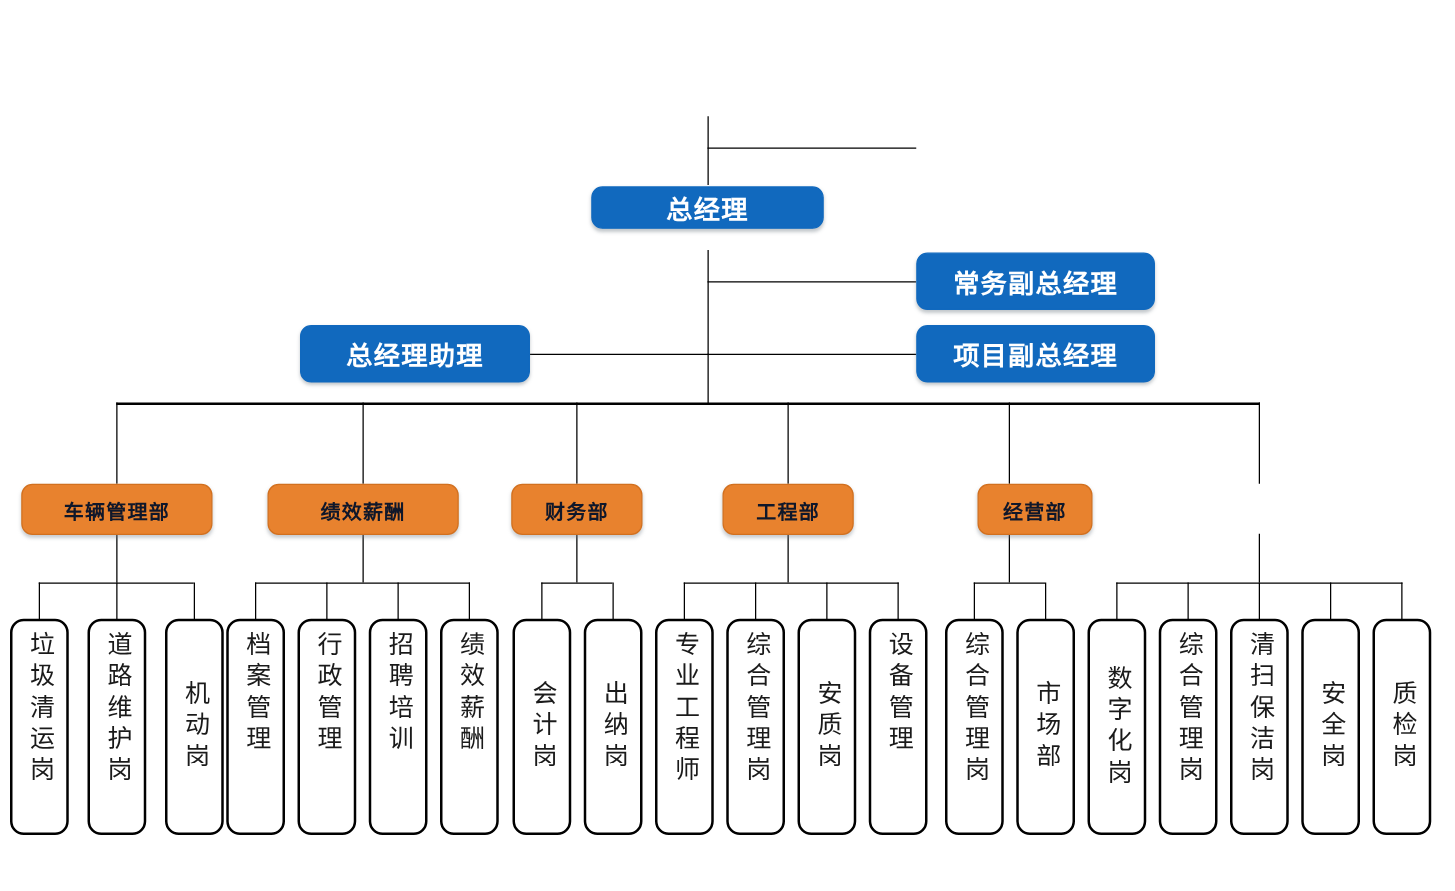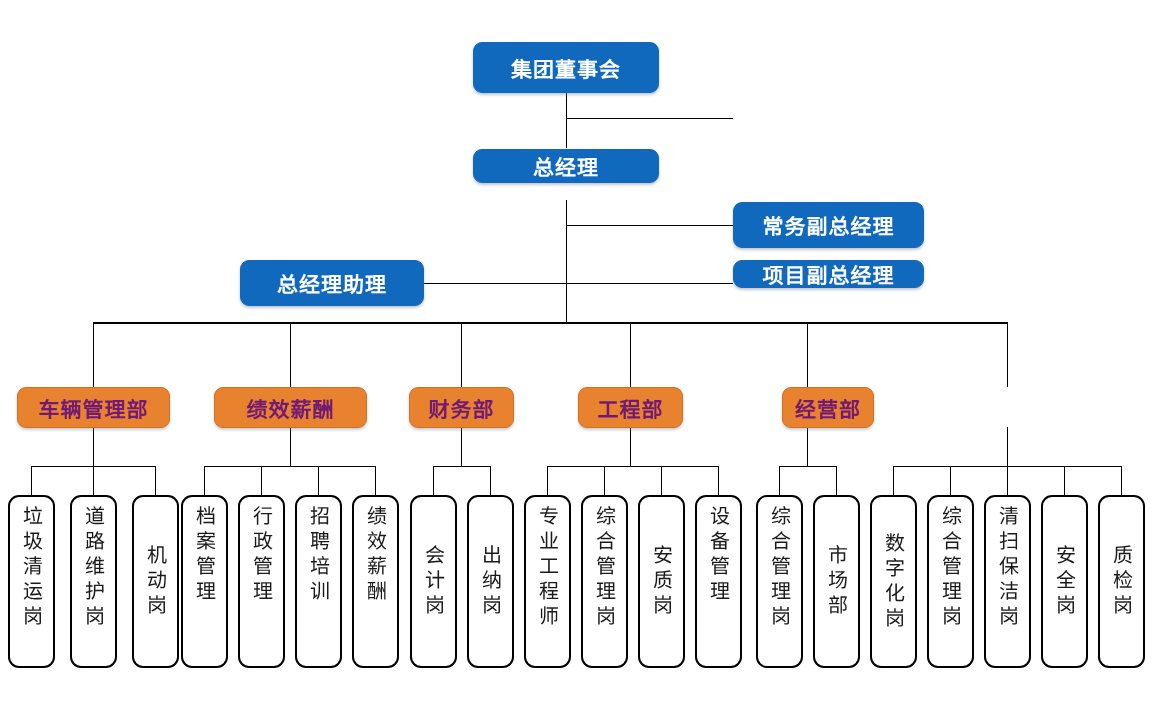--- a/index.html
+++ b/index.html
@@ -43,22 +43,22 @@
     color: #ffffff;
     font-size: 21px;
     font-weight: bold;
     letter-spacing: 1px;
     box-shadow: 0 2px 3px rgba(120,130,140,0.45);
   }
   .node-orange {
     background: #E8822E;
     border: 1.5px solid #D2701F;
     border-radius: 9px;
-    color: #701a75;
-    font-size: 21px;
+    color: #0f172a;
+    font-size: 16px;
     font-weight: bold;
     letter-spacing: 1px;
     box-shadow: 0 2px 3px rgba(120,130,140,0.40);
   }
   .node-leaf {
     background: #ffffff;
     border: 2px solid #000000;
     border-radius: 11px;
     color: #1a1a1a;
     font-size: 20px;
@@ -128,28 +128,27 @@
   <div class="line line-v" style="left:836px; top:466px; height:30px;"></div>
 
   <div class="line line-v" style="left:1007px; top:427px; height:39px;"></div>
   <div class="line line-h" style="left:893px; top:466px; width:229px;"></div>
   <div class="line line-v" style="left:893px;  top:466px; height:30px;"></div>
   <div class="line line-v" style="left:950px;  top:466px; height:30px;"></div>
   <div class="line line-v" style="left:1007px; top:466px; height:30px;"></div>
   <div class="line line-v" style="left:1064px; top:466px; height:30px;"></div>
   <div class="line line-v" style="left:1121px; top:466px; height:30px;"></div>
 
-  <div class="node node-blue" style="left:473px; top:42px; width:186px; height:51px;">集团董事会</div>
 
 
   <div class="node node-blue" style="left:473px; top:149px; width:186px; height:34px;">总经理</div>
 
   <div class="node node-blue" style="left:733px; top:202px; width:191px; height:46px;">常务副总经理</div>
 
-  <div class="node node-blue" style="left:733px; top:260px; width:191px; height:28px;">项目副总经理</div>
+  <div class="node node-blue" style="left:733px; top:260px; width:191px; height:46px;">项目副总经理</div>
 
   <div class="node node-blue" style="left:240px; top:260px; width:184px; height:46px;">总经理助理</div>
 
   <div class="node node-orange" style="left:17px;  top:387px; width:153px; height:41px;">车辆管理部</div>
   <div class="node node-orange" style="left:214px; top:387px; width:153px; height:41px;">绩效薪酬</div>
   <div class="node node-orange" style="left:409px; top:387px; width:105px; height:41px;">财务部</div>
   <div class="node node-orange" style="left:578px; top:387px; width:105px; height:41px;">工程部</div>
   <div class="node node-orange" style="left:782px; top:387px; width:92px; height:41px;">经营部</div>
 
   <div class="node node-leaf" style="left:8px;  top:495px; width:47px; height:173px;">垃圾清运岗</div>

